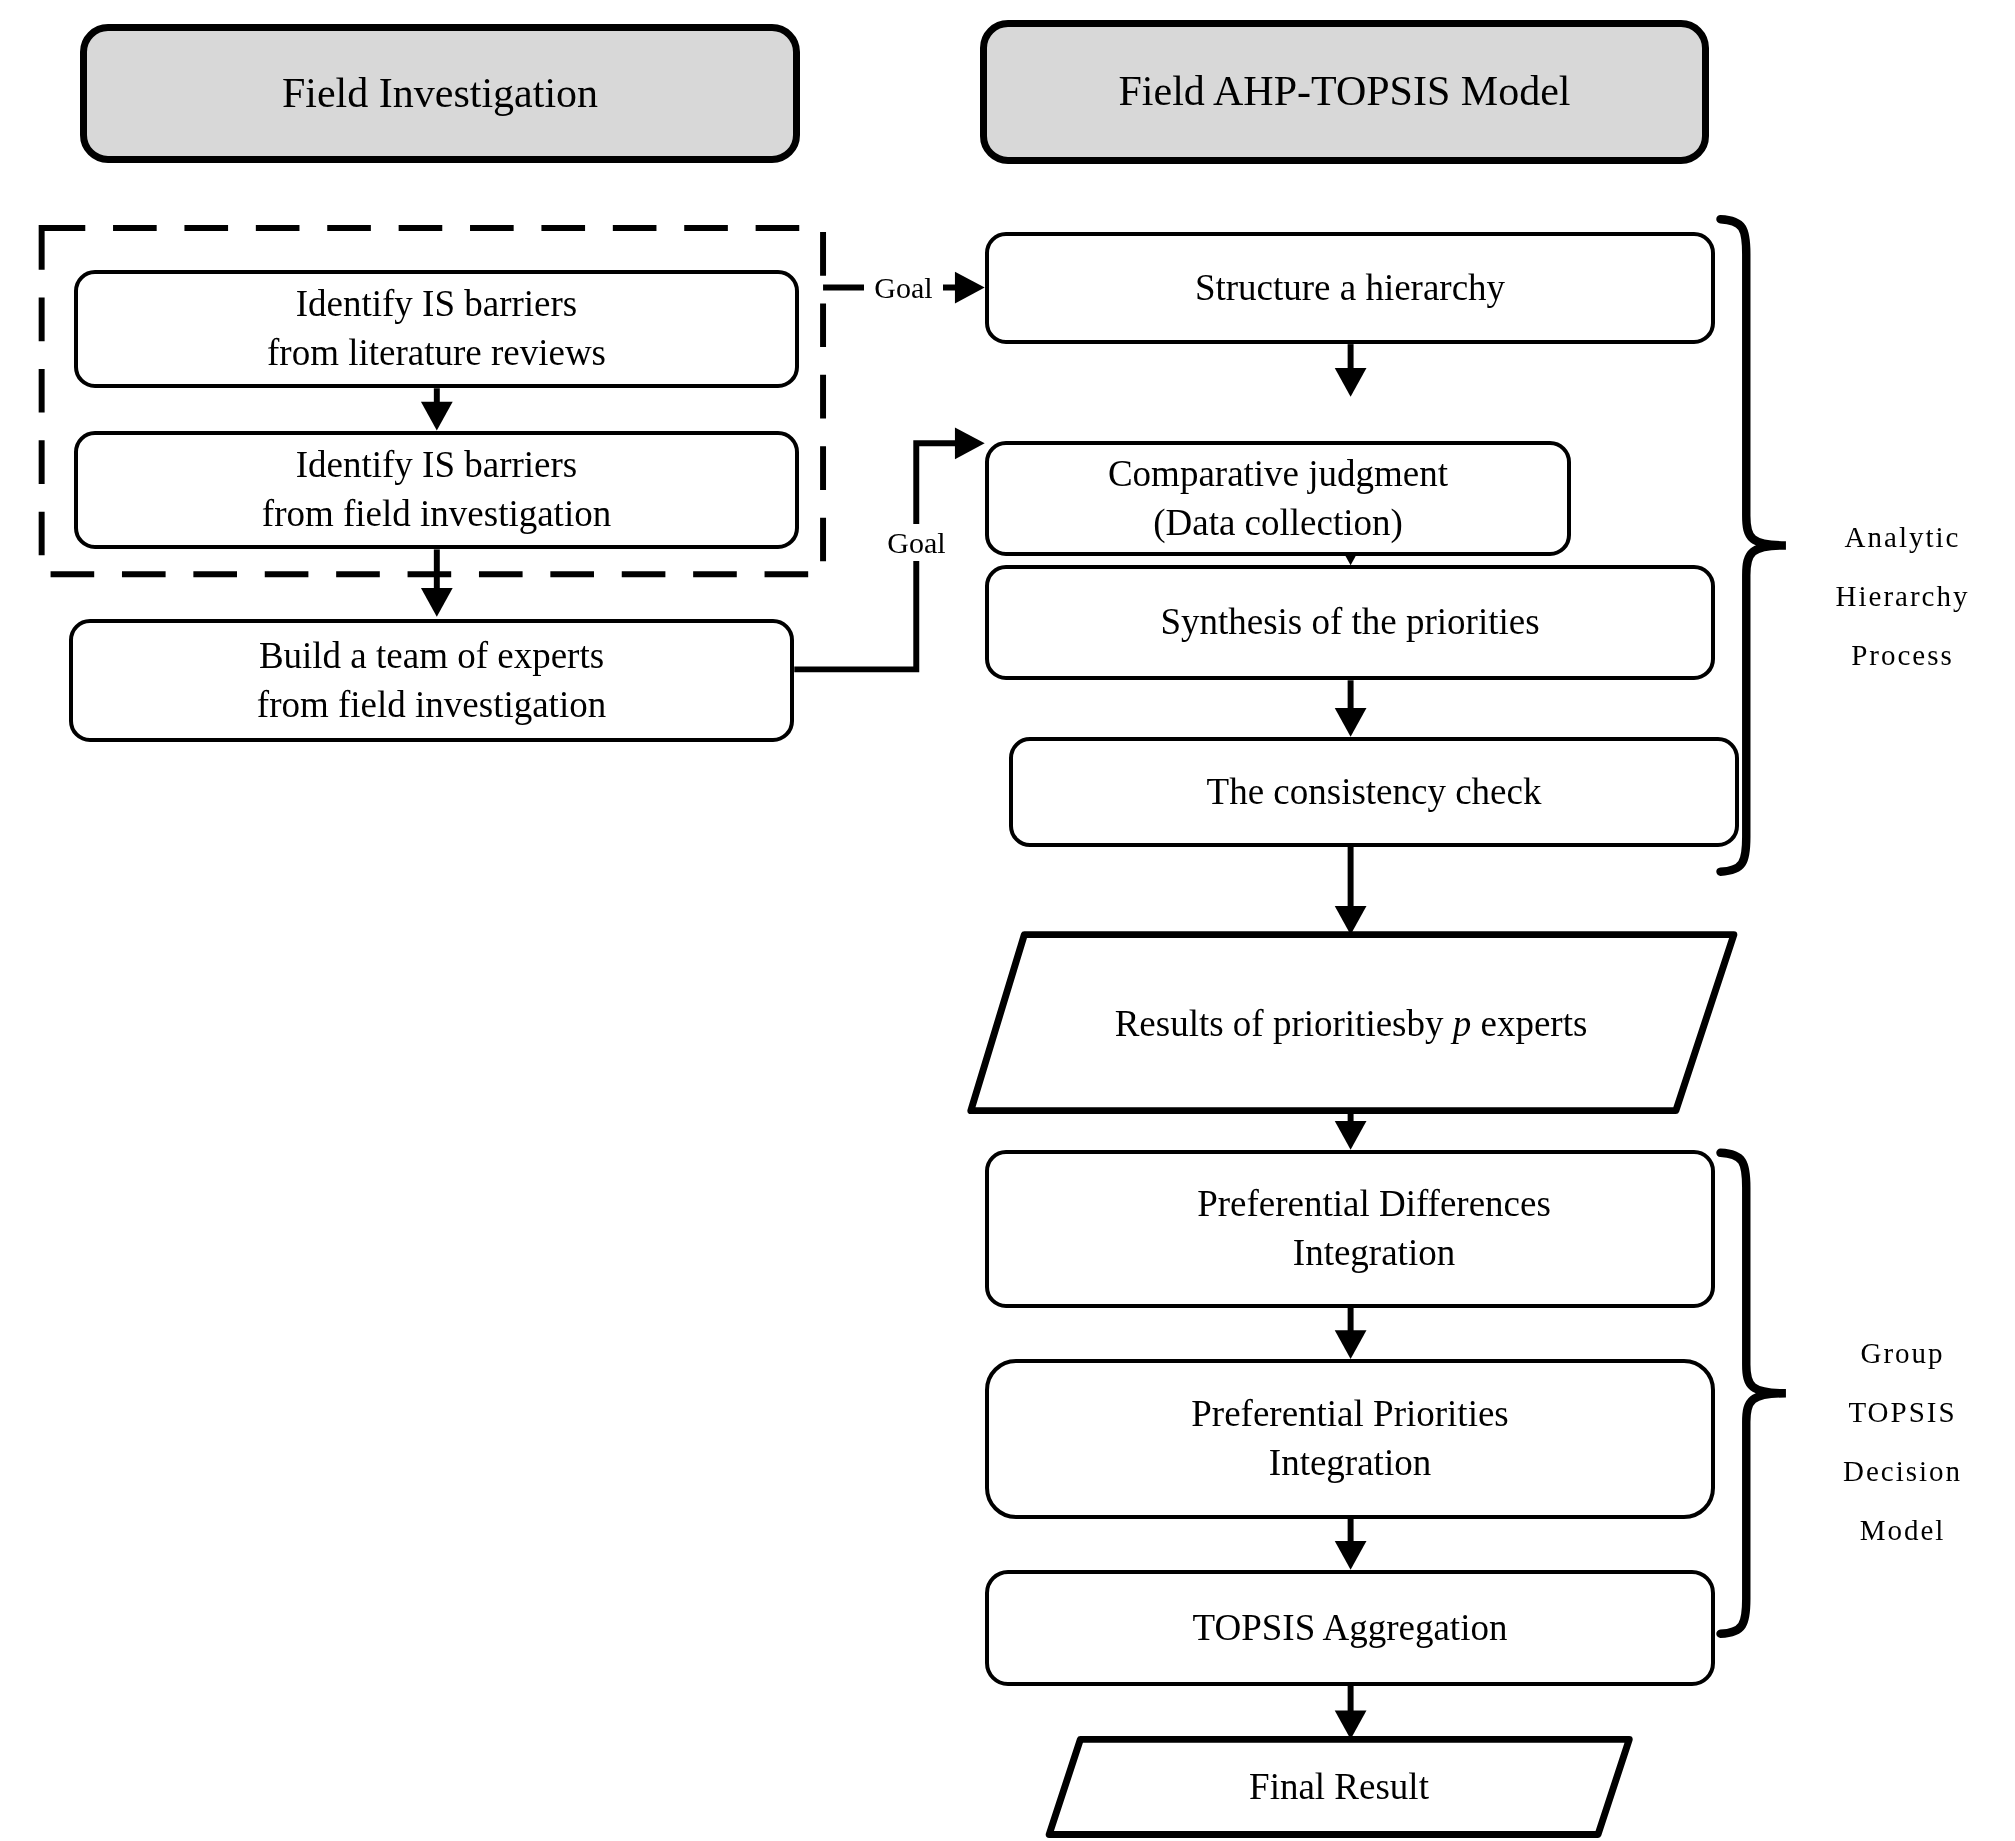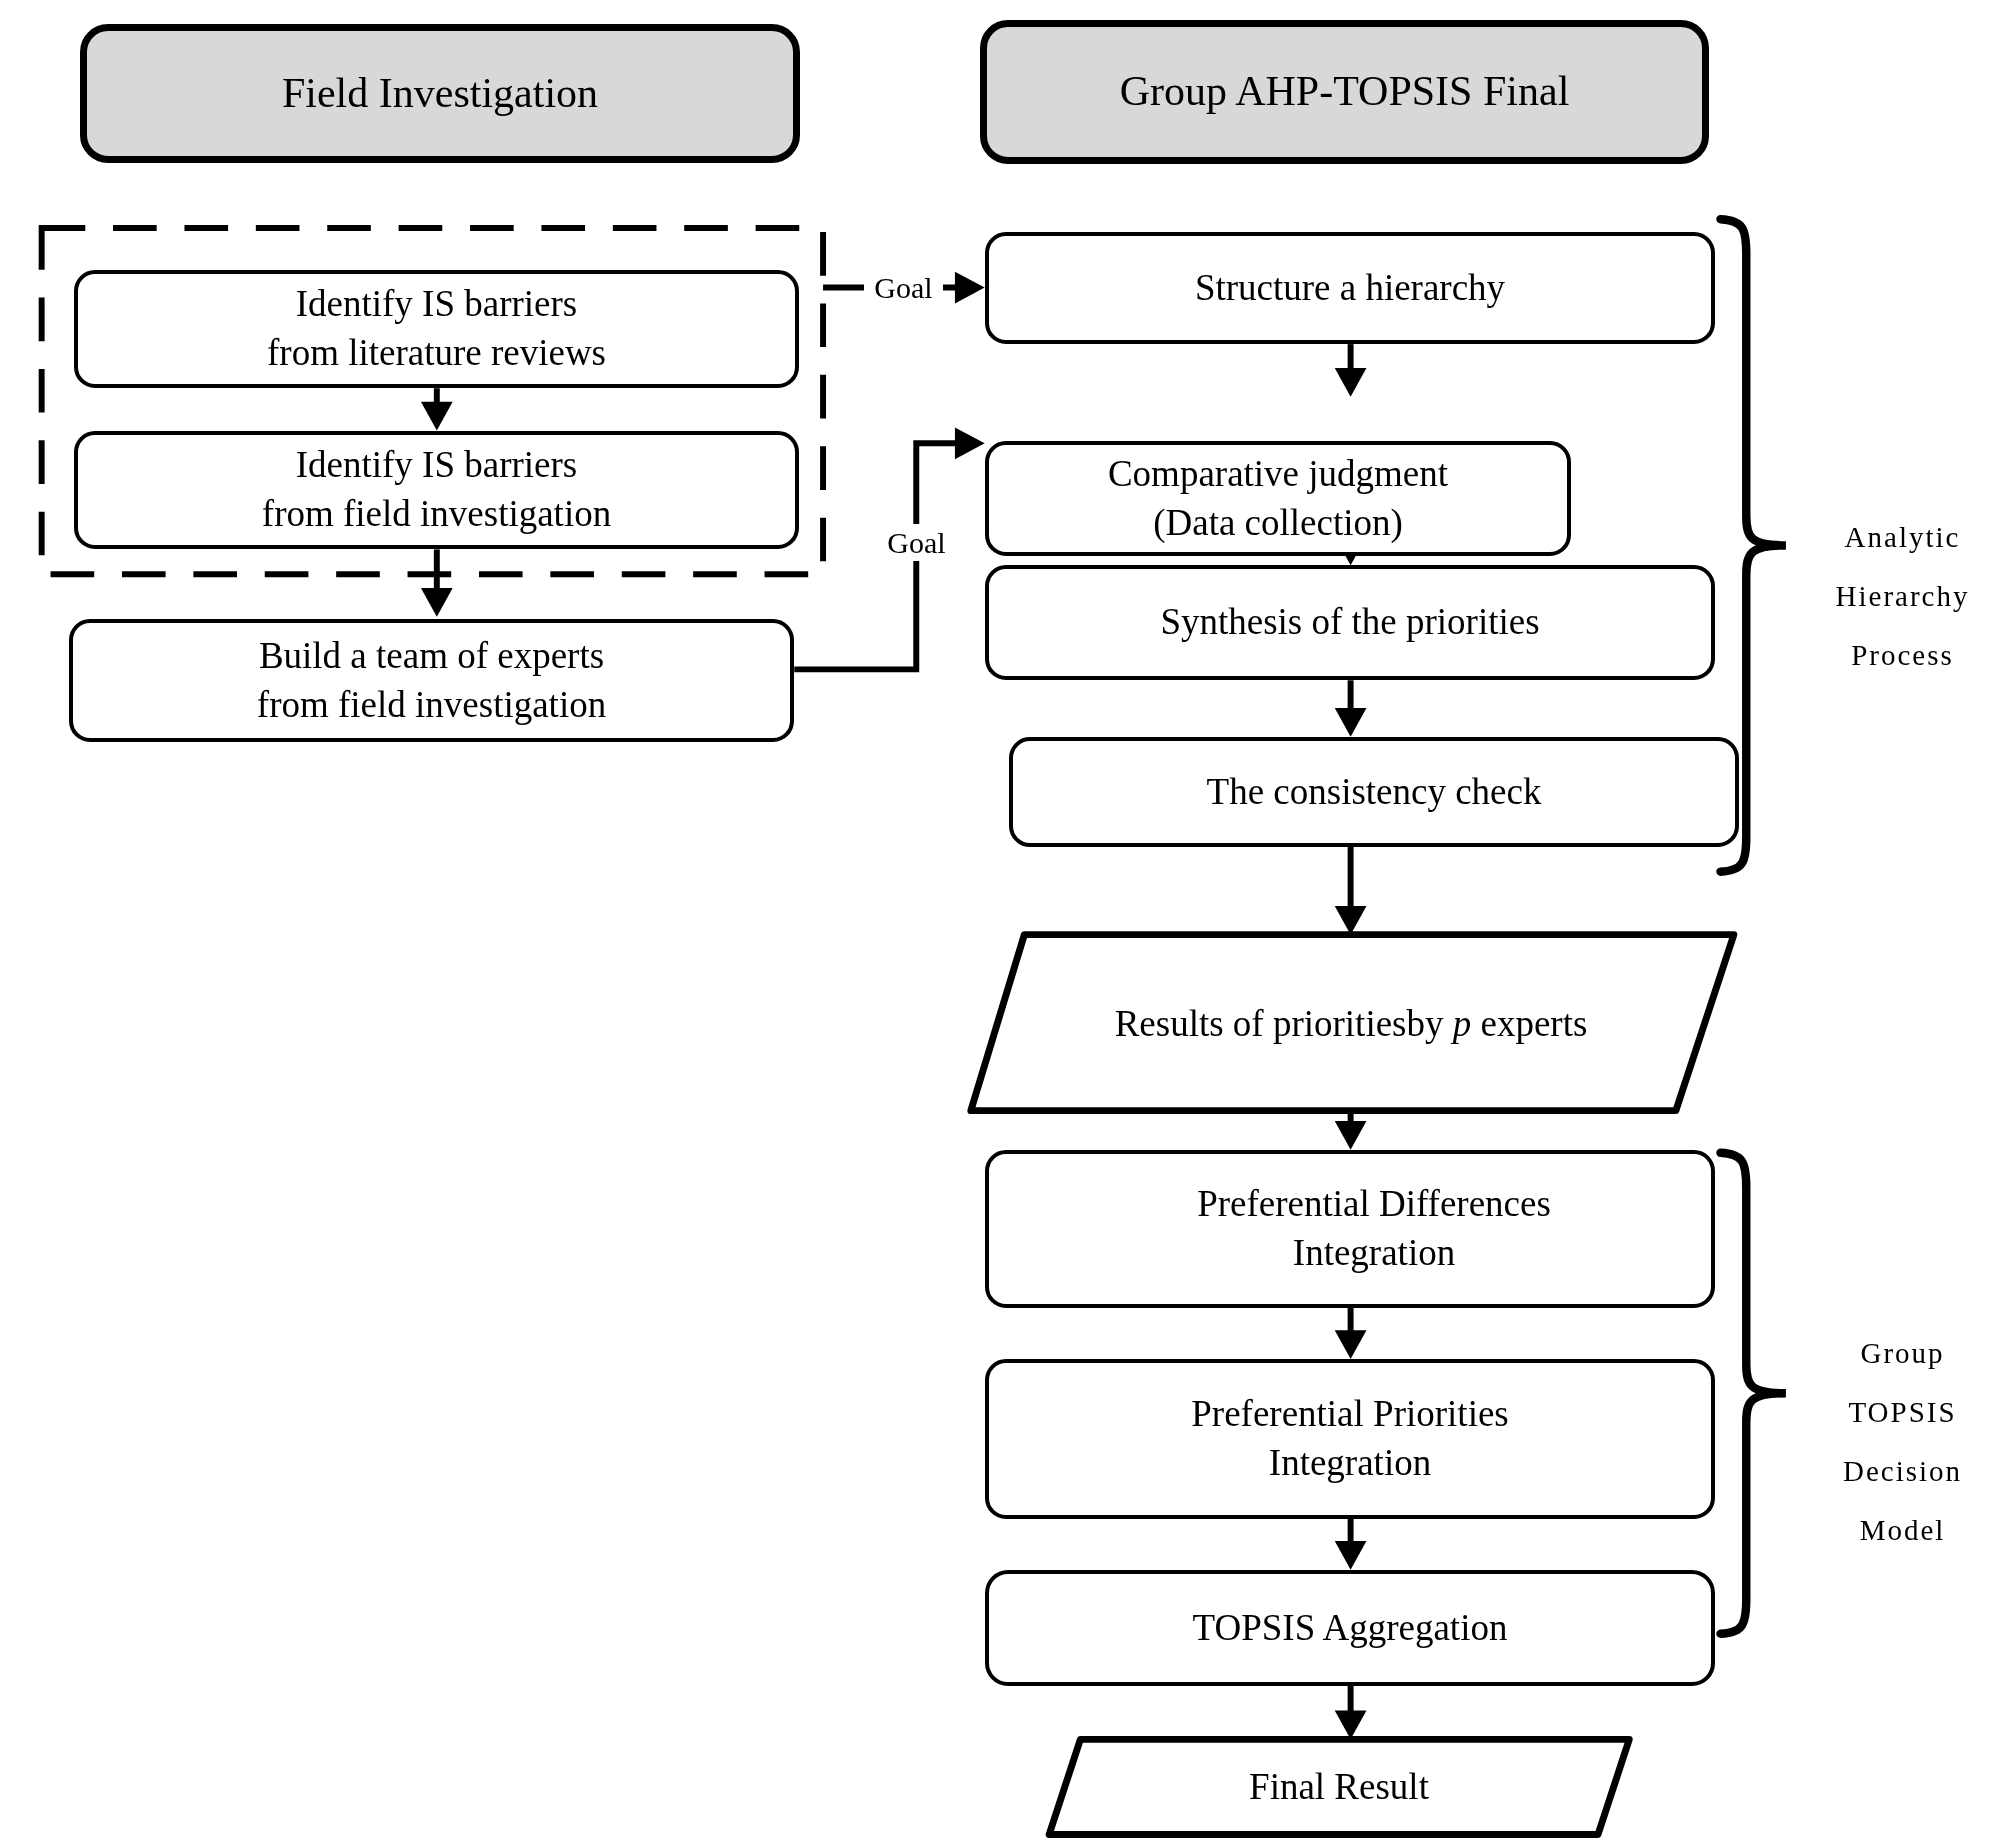--- a/index.html
+++ b/index.html
@@ -118,21 +118,21 @@
              C3532,1100 3522,1114 3522,1160 L3522,1688 C3522,1738 3516,1756 3470,1758" fill="none" stroke="#000" stroke-width="17" stroke-linecap="round"></path>
 
     <path d="M3470,2325 C3516,2327 3522,2345 3522,2395 L3522,2752 C3522,2796 3532,2810 3602,2810
              C3532,2810 3522,2824 3522,2868 L3522,3225 C3522,3275 3516,3293 3470,3295" fill="none" stroke="#000" stroke-width="17" stroke-linecap="round"></path>
   </svg>
 
   <div class="layer node-layer">
 
     <div class="box header" style="left:80px; top:24px; width:720px; height:139px;">Field Investigation</div>
 
-    <div class="box header" style="left:980px; top:20px; width:729px; height:144px;">Group AHP-TOPSIS Final</div>
+    <div class="box header" style="left:980px; top:20px; width:729px; height:144px;">Field AHP-TOPSIS Model</div>
 
     <div class="box" style="left:74px; top:270px; width:725px; height:118px;">Identify IS barriers
 from literature reviews</div>
 
     <div class="box" style="left:74px; top:431px; width:725px; height:118px;">Identify IS barriers
 from field investigation</div>
 
     <div class="box" style="left:69px; top:619px; width:725px; height:123px;">Build a team of experts
 from field investigation</div>
 
@@ -146,21 +146,21 @@
     <div class="box" style="left:985px; top:737px; width:730px; height:110px;margin-left:24px;">The consistency check</div>
 
     <div class="para-text" style="left:1041px; top:945px; width:620px; height:159px;">
       <div>Results of priorities</div>
       <div><span>by </span><em>p</em><span> experts</span></div>
     </div>
 
     <div class="box" style="left:985px; top:1150px; width:730px; height:158px;padding-left:48px;">Preferential Differences
 Integration</div>
 
-    <div class="box" style="left:985px; top:1359px; width:730px; height:160px;">Preferential Priorities
+    <div class="box" style="left:985px; top:1359px; width:730px; height:160px;border-radius:31px;">Preferential Priorities
 Integration</div>
 
     <div class="box" style="left:985px; top:1570px; width:730px; height:116px;border-radius:23px;">TOPSIS Aggregation</div>
 
     <div class="para-text" style="left:1081px; top:1743px; width:516px; height:88px;">Final Result</div>
 
     <div class="goal-label" style="left:864px; top:269px; width:79px; height:37px;">Goal</div>
 
     <div class="goal-label" style="left:877px; top:524px; width:79px; height:37px;">Goal</div>
 

